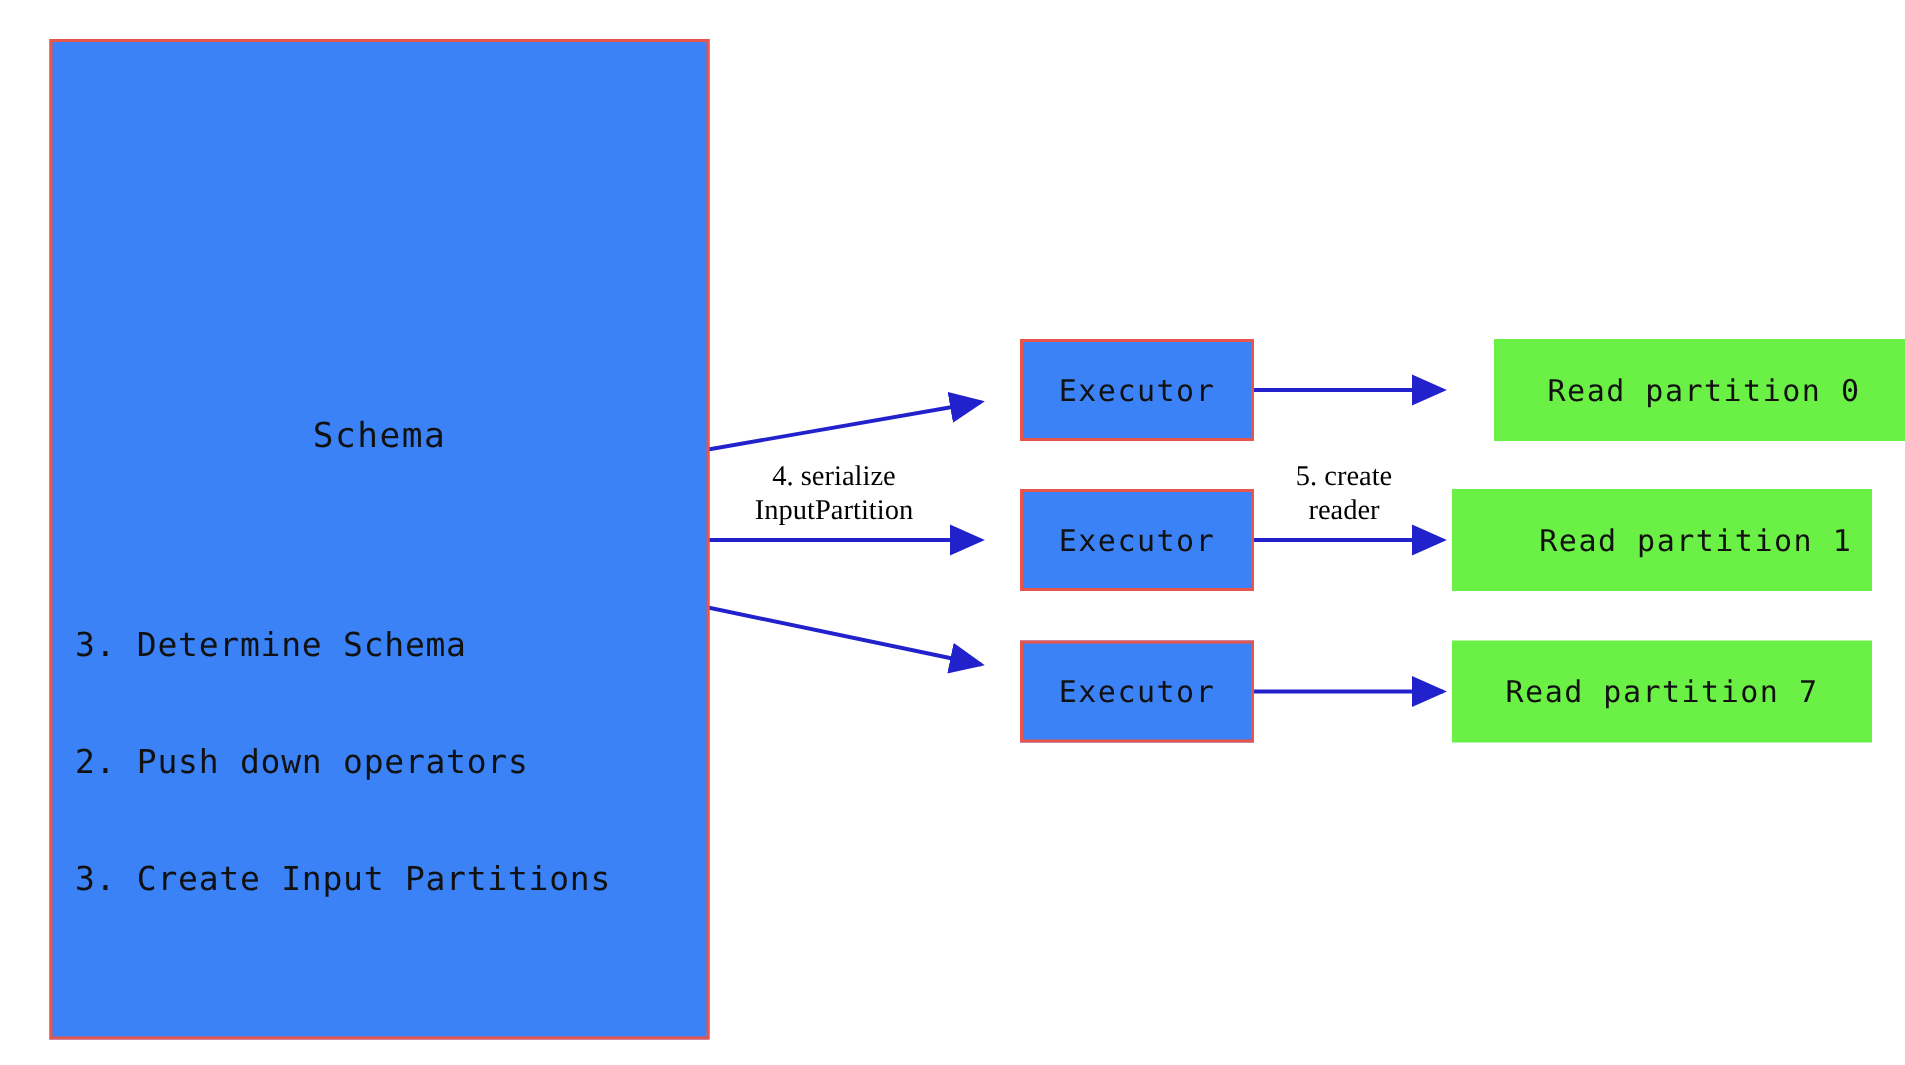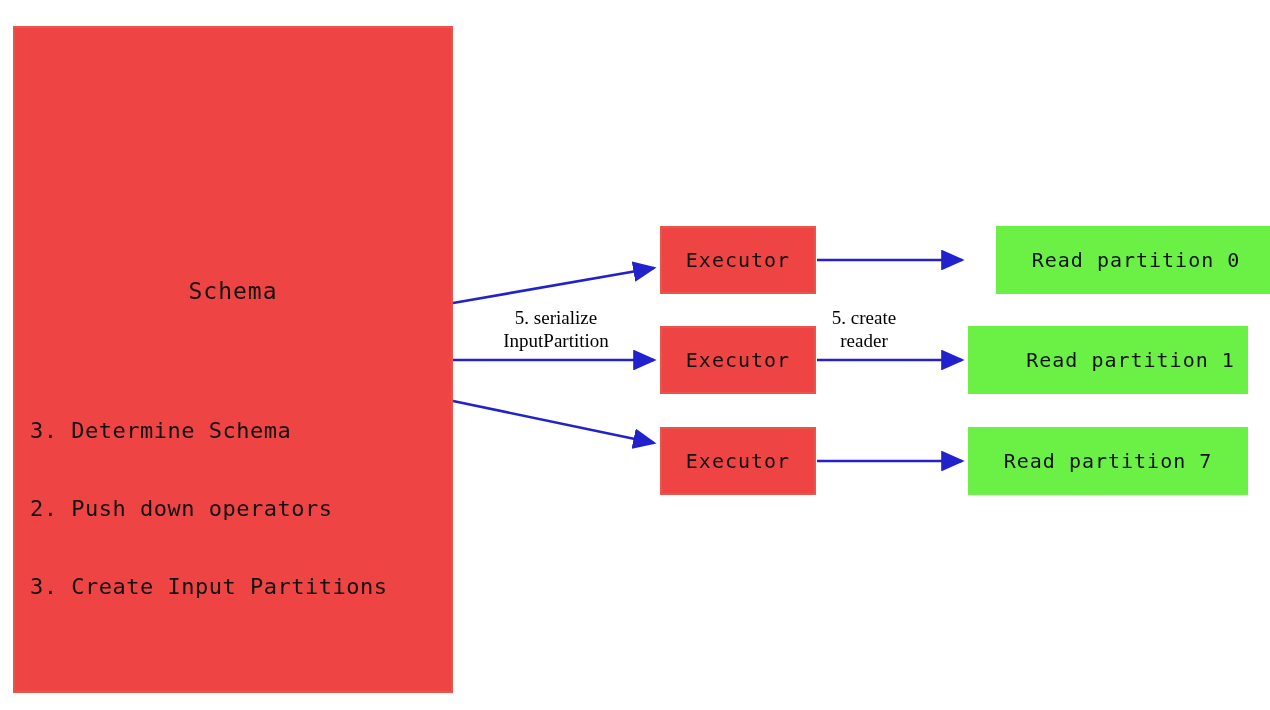--- a/index.html
+++ b/index.html
@@ -17,21 +17,22 @@
   }
   .box {
     position: absolute;
     box-sizing: border-box;
     display: flex;
     align-items: center;
     justify-content: center;
   }
   .red-box {
     border: 2px solid #e8554a;
-    background: #ef4444;
+    background: #3b82f6;
+    margin-left: 20px;
   }
   .green-box {
     background: #6bf046;
     border: none;
   }
   .mono {
     font-family: "DejaVu Sans Mono", "Liberation Mono", monospace;
     color: #111111;
     white-space: pre;
   }
@@ -90,21 +91,21 @@
     text-align: center;
     font-size: 19px;
     line-height: 23px;
   }
   #label-serialize {
     left: 468px;
     top: 306px;
     width: 176px;
   }
   #label-reader {
-    left: 802px;
+    left: 834px;
     top: 306px;
     width: 124px;
   }
   #edges {
     position: absolute;
     left: 0;
     top: 0;
     width: 1270px;
     height: 710px;
     pointer-events: none;
@@ -146,21 +147,21 @@
 
   <div class="box red-box exec-box mono" id="exec-0">Executor</div>
   <div class="box red-box exec-box mono" id="exec-1">Executor</div>
   <div class="box red-box exec-box mono" id="exec-2">Executor</div>
 
   <div class="box green-box part-box mono" id="part-0">Read partition 0</div>
   <div class="box green-box part-box mono" id="part-1">Read partition 1</div>
   <div class="box green-box part-box mono" id="part-2">Read partition 7</div>
 
   <div class="arrow-label serif" id="label-serialize">
-    <div>5. serialize</div>
+    <div>4. serialize</div>
     <div>InputPartition</div>
   </div>
 
   <div class="arrow-label serif" id="label-reader">
     <div>5. create</div>
     <div>reader</div>
   </div>
 
 </div>
 

